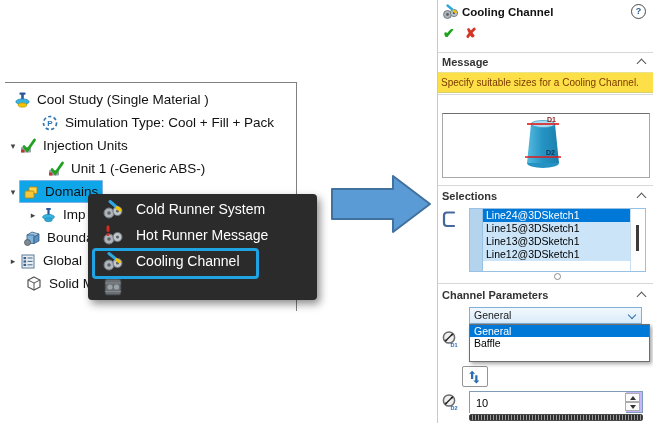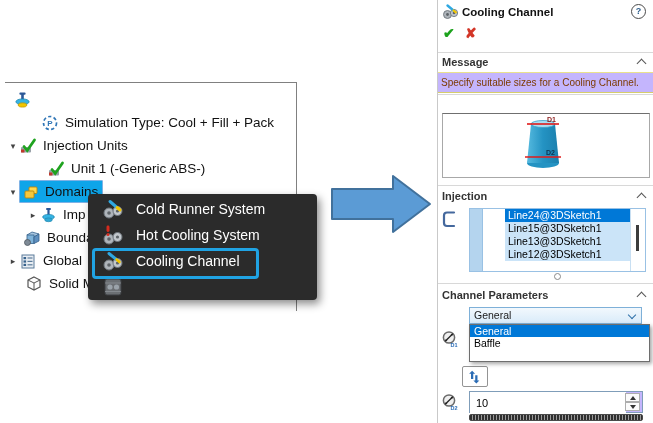--- a/index.html
+++ b/index.html
@@ -39,32 +39,32 @@
   .help-btn{right:7px;top:4px;width:13px;height:13px;border:1.4px solid #4a4a4a;border-radius:50%;
             font-size:9px;font-weight:bold;color:#2E5E8C;text-align:center;line-height:13px;}
   .ok-btn{left:5px;top:25px;font-size:14px;font-weight:bold;color:#1CA21C;}
   .cancel-btn{left:27px;top:25px;font-size:14px;font-weight:bold;color:#D33527;}
   .divider{left:0;width:216px;height:0;border-top:1px solid #D8D8D8;}
   .sec-header{left:0;width:216px;height:18px;}
   .sec-label{position:absolute;left:4px;top:3px;font-size:11px;font-weight:bold;color:#333;}
   .chev{position:absolute;right:8px;top:5px;width:10px;height:10px;cursor:pointer;}
   .chev::before{content:'';display:block;width:6px;height:6px;margin:2px auto 0;
                 border-left:1.6px solid #555;border-top:1.6px solid #555;transform:rotate(45deg);}
-  .msg-bar{left:0;top:72px;width:216px;height:21px;background:#c4b5fd;box-sizing:border-box;
+  .msg-bar{left:0;top:72px;width:216px;height:21px;background:#fde047;box-sizing:border-box;
            border-top:1px solid #EAE28D;border-bottom:1px solid #D6CD6B;
            font-size:10px;color:#7C3A00;line-height:19px;padding-left:3px;}
   .example-box{left:4px;top:113px;width:208px;height:65px;border:1px solid #A8A8A8;
                border-top-color:#6F6F6F;box-sizing:border-box;background:#fff;}
 
   
   .sel-bracket{left:3px;top:210px;}
   .sel-list{left:31px;top:208px;width:177px;height:64px;border:1px solid #99C1E4;box-sizing:border-box;
             display:flex;background:#fff;}
   .sel-strip{flex:0 0 12px;background:#B4D4EE;border-right:1px solid #99C1E4;}
-  .sel-items{flex:1 1 auto;overflow:hidden;margin-left:22px;}
+  .sel-items{flex:1 1 auto;overflow:hidden;}
   .sel-item{height:13px;line-height:13px;font-size:10.5px;padding-left:3px;background:#CBE4F8;color:#000;
             white-space:nowrap;overflow:hidden;}
   .sel-item.selected{background:#0078D7;color:#fff;}
   .sel-scroll{flex:0 0 14px;background:#fff;border-left:1px solid #C8DFF2;position:relative;}
   .sel-thumb{position:absolute;left:5px;top:16px;width:3px;height:26px;background:#3C3C3C;}
   .resize-dot{left:116px;top:273px;width:5px;height:5px;border:1px solid #8a8a8a;border-radius:50%;background:#fff;}
 
   
   .combo{left:31px;top:307px;width:173px;height:17px;box-sizing:border-box;
          background:linear-gradient(#F2F8FD,#D9EBF9);border:1px solid #7EB0D8;
@@ -103,20 +103,21 @@
 
     <div class="tree-row" style="top:5px;padding-left:8px;">
       <span class="ticon">
         <svg width="18" height="18">
             <rect x="6.4" y="1.5" width="6.2" height="2.2" rx="1" fill="#2B5797"></rect>
             <rect x="8.2" y="2.5" width="2.6" height="7.5" fill="#2B5797"></rect>
             <ellipse cx="9.5" cy="10.8" rx="6.6" ry="2.9" fill="#35B4E5" stroke="#1F86B0" stroke-width="0.8"></ellipse>
             <ellipse cx="9.5" cy="14" rx="4.3" ry="2.1" fill="#F2C500" stroke="#C09A00" stroke-width="0.8"></ellipse>
           </svg>
       </span>
+      <span class="tlabel">Cool Study (Single Material )</span>
     </div>
 
     <div class="tree-row" style="top:28px;padding-left:36px;">
       <span class="ticon">
         <svg width="18" height="18">
             <circle cx="9" cy="9" r="6.5" fill="none" stroke="#2E75B6" stroke-width="1.7" stroke-dasharray="3.2,2.4"></circle>
             <text x="9" y="12" text-anchor="middle" font-size="8" font-weight="bold" fill="#2E75B6" font-family="Liberation Sans,sans-serif">P</text>
           </svg>
       </span>
       <span class="tlabel">Simulation Type: Cool + Fill + Pack</span>
@@ -229,21 +230,21 @@
       <span class="micon">
         <svg width="22" height="22">
             <circle cx="7" cy="15" r="5" fill="#AEB4BA" stroke="#6E757C" stroke-width="1"></circle>
             <circle cx="7" cy="15" r="1.8" fill="#5d6368"></circle>
             <circle cx="15.5" cy="13" r="4.5" fill="#C2C7CC" stroke="#6E757C" stroke-width="1"></circle>
             <circle cx="15.5" cy="13" r="1.6" fill="#5d6368"></circle>
             <rect x="4.5" y="1.5" width="3" height="6.5" rx="1.4" fill="#D42B1E"></rect>
             <circle cx="6" cy="10.5" r="1.5" fill="#D42B1E"></circle>
           </svg>
       </span>
-      <span>Hot Cooling System</span>
+      <span>Hot Runner Message</span>
     </div>
     <div class="menu-item" style="top:54px;">
       <span class="micon">
         <svg width="22" height="22">
             <circle cx="7" cy="15" r="5" fill="#AEB4BA" stroke="#6E757C" stroke-width="1"></circle>
             <circle cx="7" cy="15" r="1.8" fill="#5d6368"></circle>
             <circle cx="15.5" cy="13" r="4.5" fill="#C2C7CC" stroke="#6E757C" stroke-width="1"></circle>
             <circle cx="15.5" cy="13" r="1.6" fill="#5d6368"></circle>
             <line x1="7" y1="3.5" x2="14.5" y2="9.5" stroke="#2FA8E1" stroke-width="3" stroke-linecap="round"></line>
             <line x1="14.5" y1="9.5" x2="17.5" y2="12" stroke="#F2C500" stroke-width="2.6" stroke-linecap="round"></line>
@@ -312,21 +313,21 @@
         <ellipse cx="100" cy="10" rx="12" ry="3.5" fill="#AADEF2" stroke="#3D9EC6" stroke-width="0.8"></ellipse>
         <line x1="84" y1="10" x2="116" y2="10" stroke="#E01B1B" stroke-width="1.6"></line>
         <line x1="82" y1="43" x2="118" y2="43" stroke="#E01B1B" stroke-width="1.6"></line>
         <text x="104" y="8" font-size="7" font-weight="bold" fill="#8B1A1A" font-family="Liberation Sans,sans-serif">D1</text>
         <text x="103" y="41" font-size="7" font-weight="bold" fill="#10324E" font-family="Liberation Sans,sans-serif">D2</text>
       </svg>
     </div>
 
     <div class="pp-abs divider" style="top:185px;"></div>
     <div class="pp-abs sec-header" style="top:187px;">
-      <span class="sec-label">Injection</span>
+      <span class="sec-label">Selections</span>
       <span class="chev"></span>
     </div>
     <span class="pp-abs sel-bracket">
       <svg width="17" height="19">
           <path d="M13,2.5 L6,2.5 Q3,2.5 3,5.5 L3,13 Q3,16 6,16 L13,16" fill="none" stroke="#44689D" stroke-width="2.2" stroke-linecap="round"></path>
         </svg>
     </span>
     <div class="pp-abs sel-list">
       <div class="sel-strip"></div>
       <div class="sel-items">

